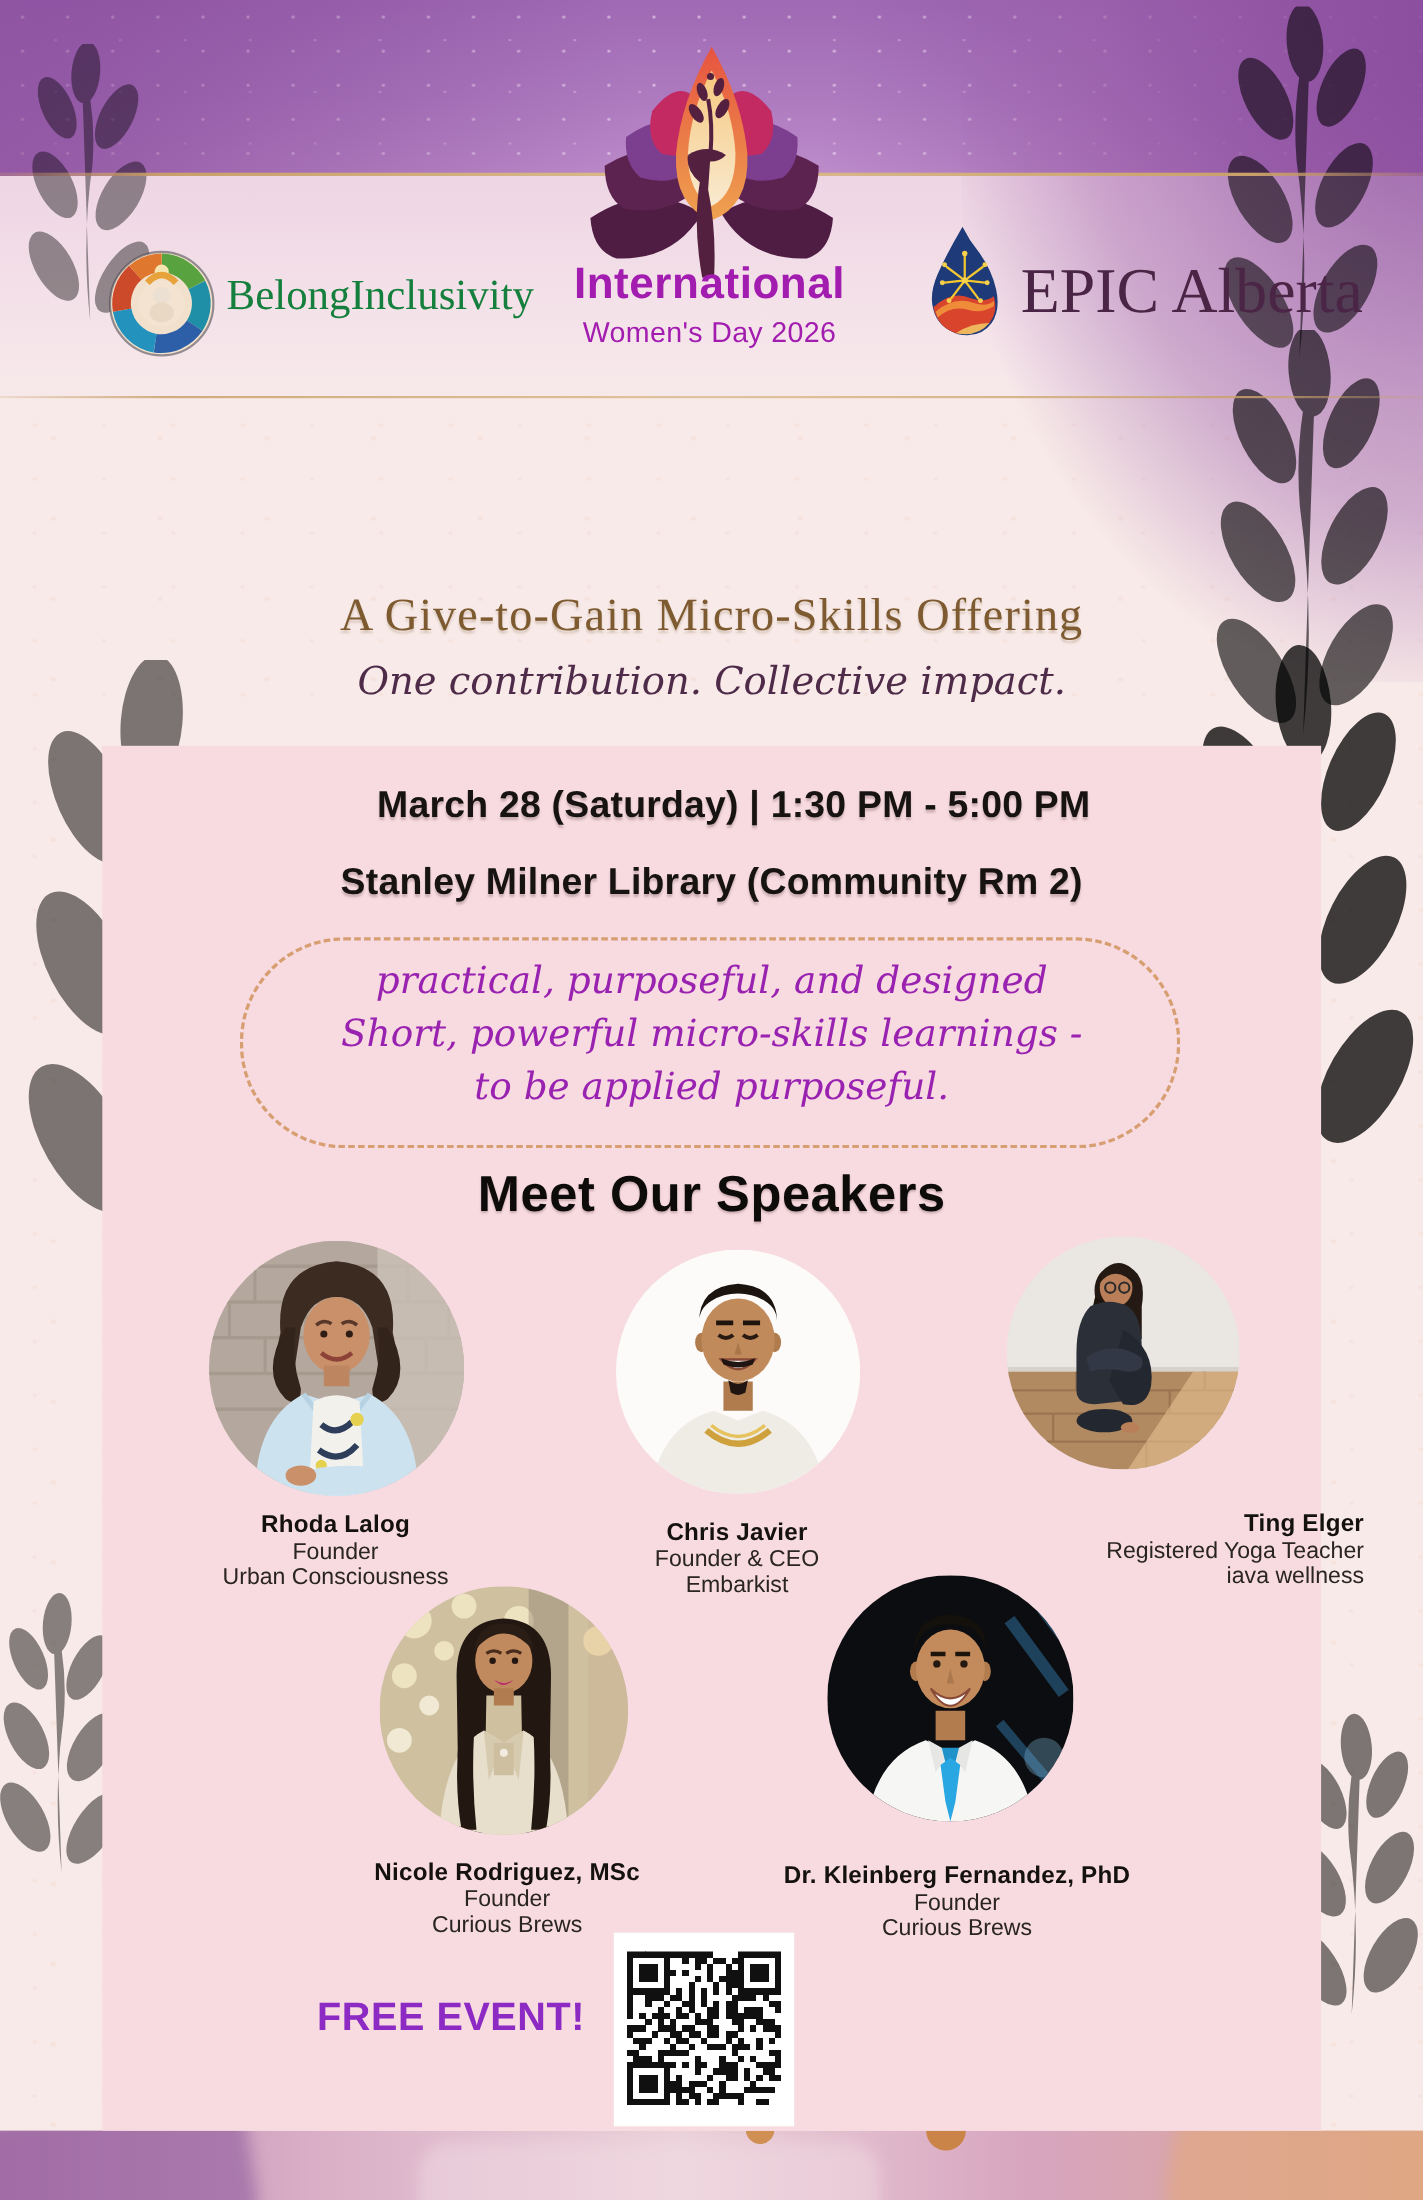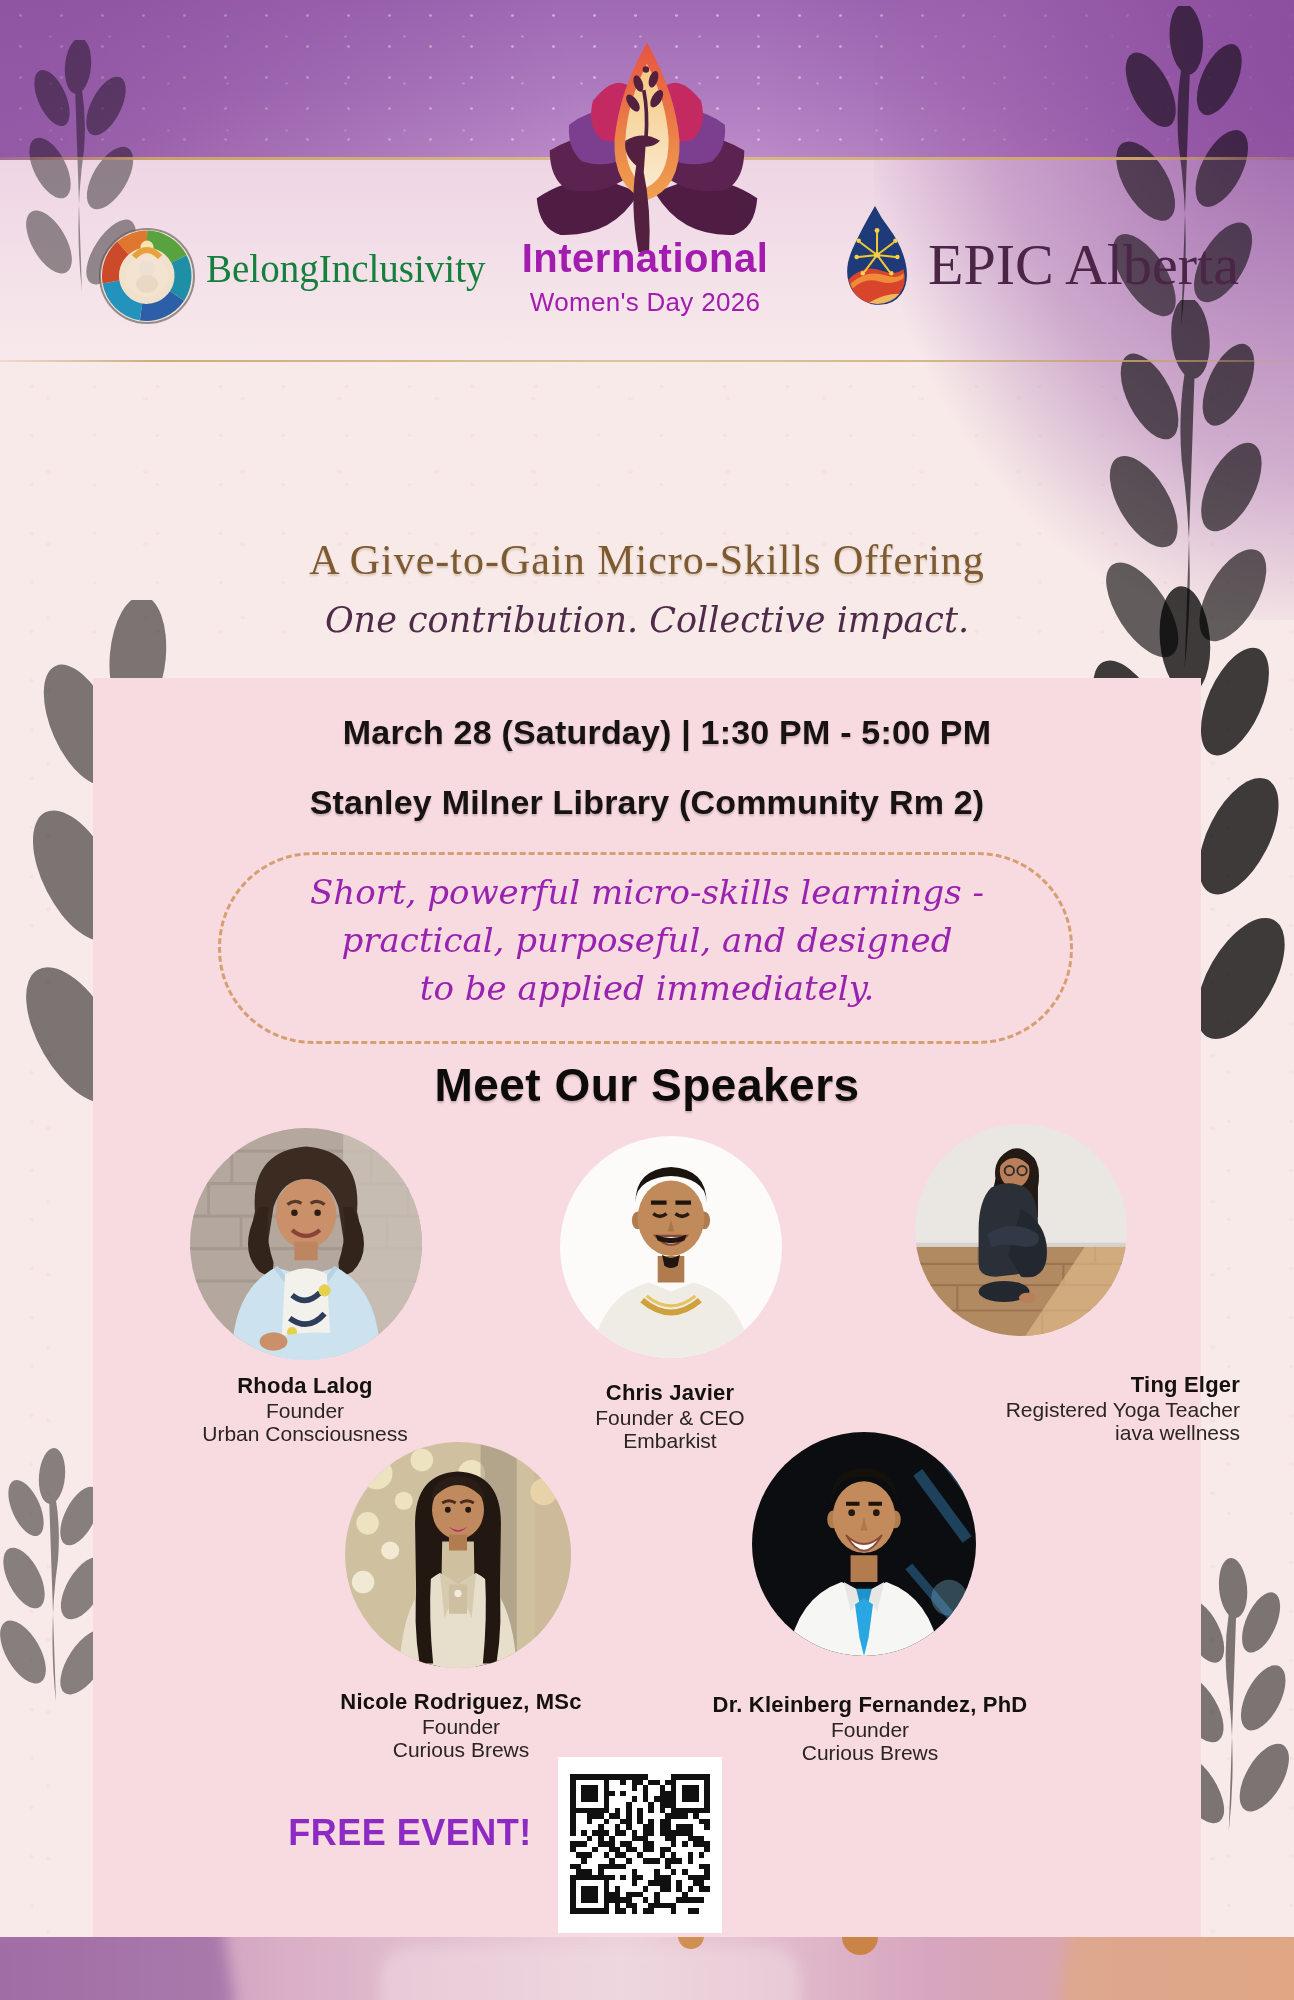--- a/index.html
+++ b/index.html
@@ -243,23 +243,23 @@
   <div class="page-subtitle">A Give-to-Gain Micro-Skills Offering</div>
   <div class="page-tagline">One contribution. Collective impact.</div>
 
   <div class="panel"></div>
 
   <div class="bold-line date-line">March 28 (Saturday) | 1:30 PM - 5:00 PM</div>
   <div class="bold-line loc-line">Stanley Milner Library (Community Rm 2)</div>
 
   <div class="dashed-box"></div>
   <div class="highlight">
+    <div>practical, purposeful, and designed</div>
     <div>Short, powerful micro-skills learnings -</div>
-    <div>practical, purposeful, and designed</div>
-    <div>to be applied immediately.</div>
+    <div>to be applied purposeful.</div>
   </div>
 
   <div class="meet-heading">Meet Our Speakers</div>
 
   <div class="speaker-photo ph1">
     <svg viewBox="0 0 100 100">
       <rect width="100" height="100" fill="#b4a79d"></rect>
       <g stroke="#a69a8f" stroke-width="1.4" fill="none">
         <path d="M0 10H100M0 24H100M0 38H100M0 52H100M0 66H100"></path>
       </g>

